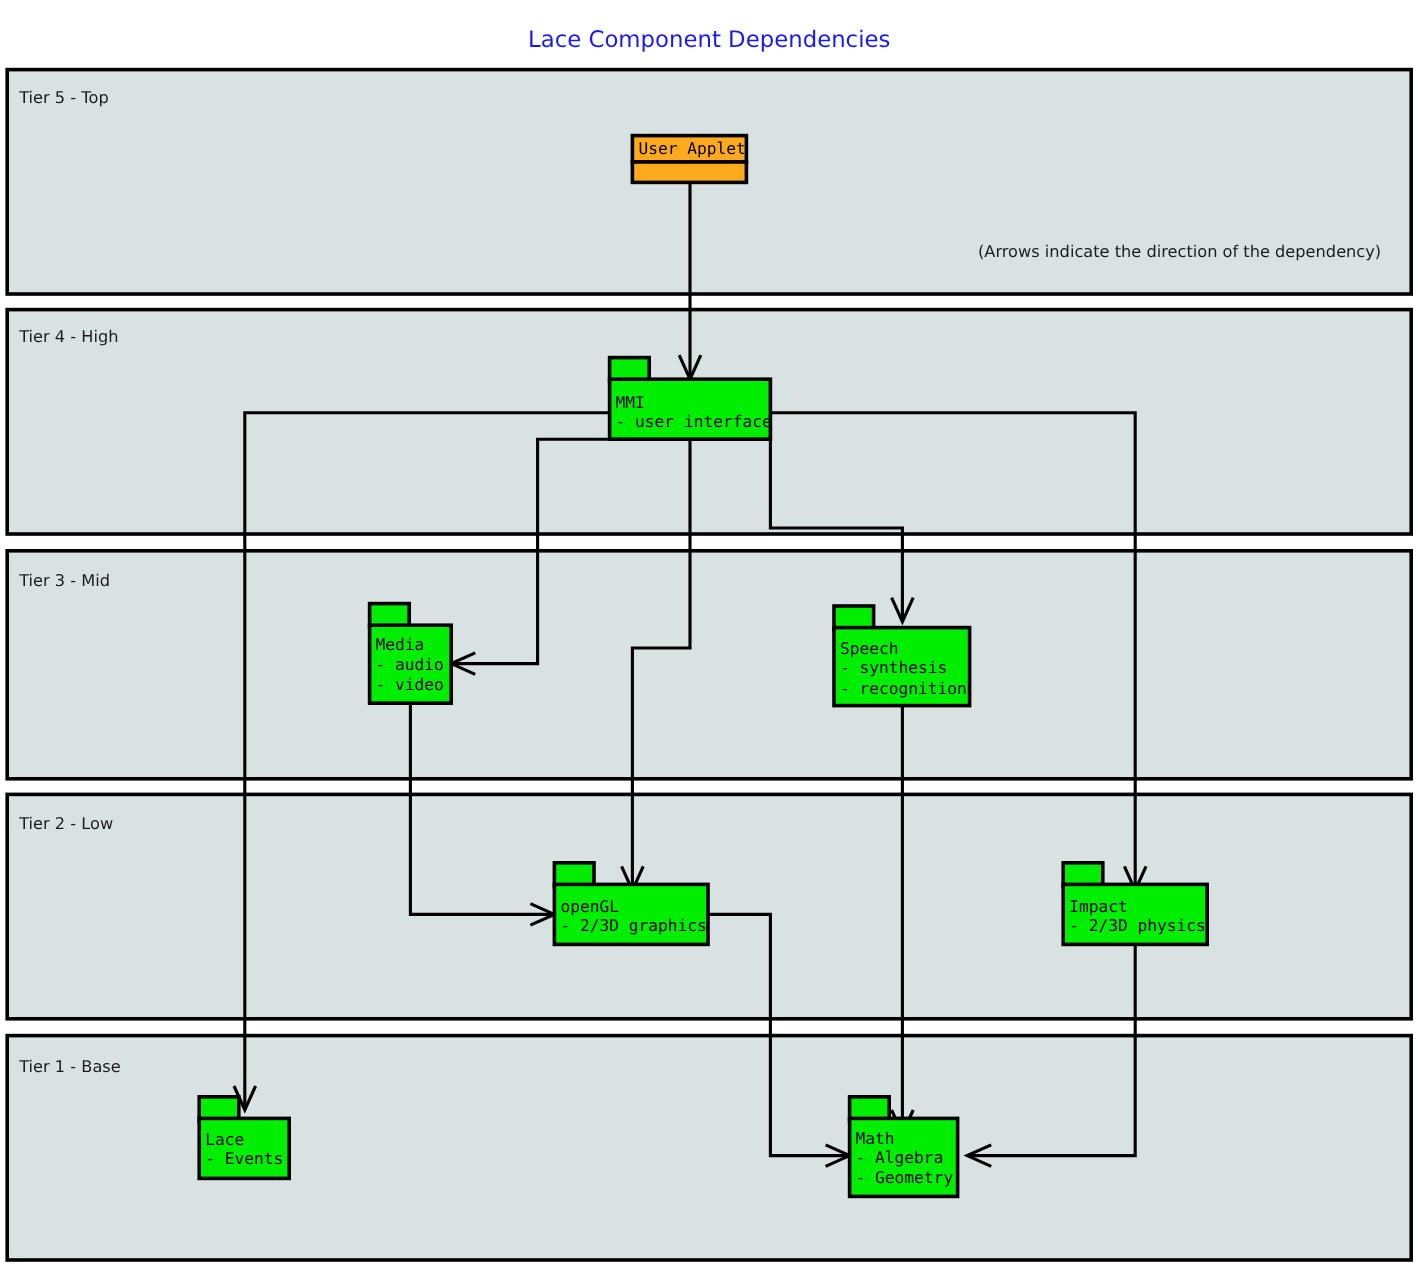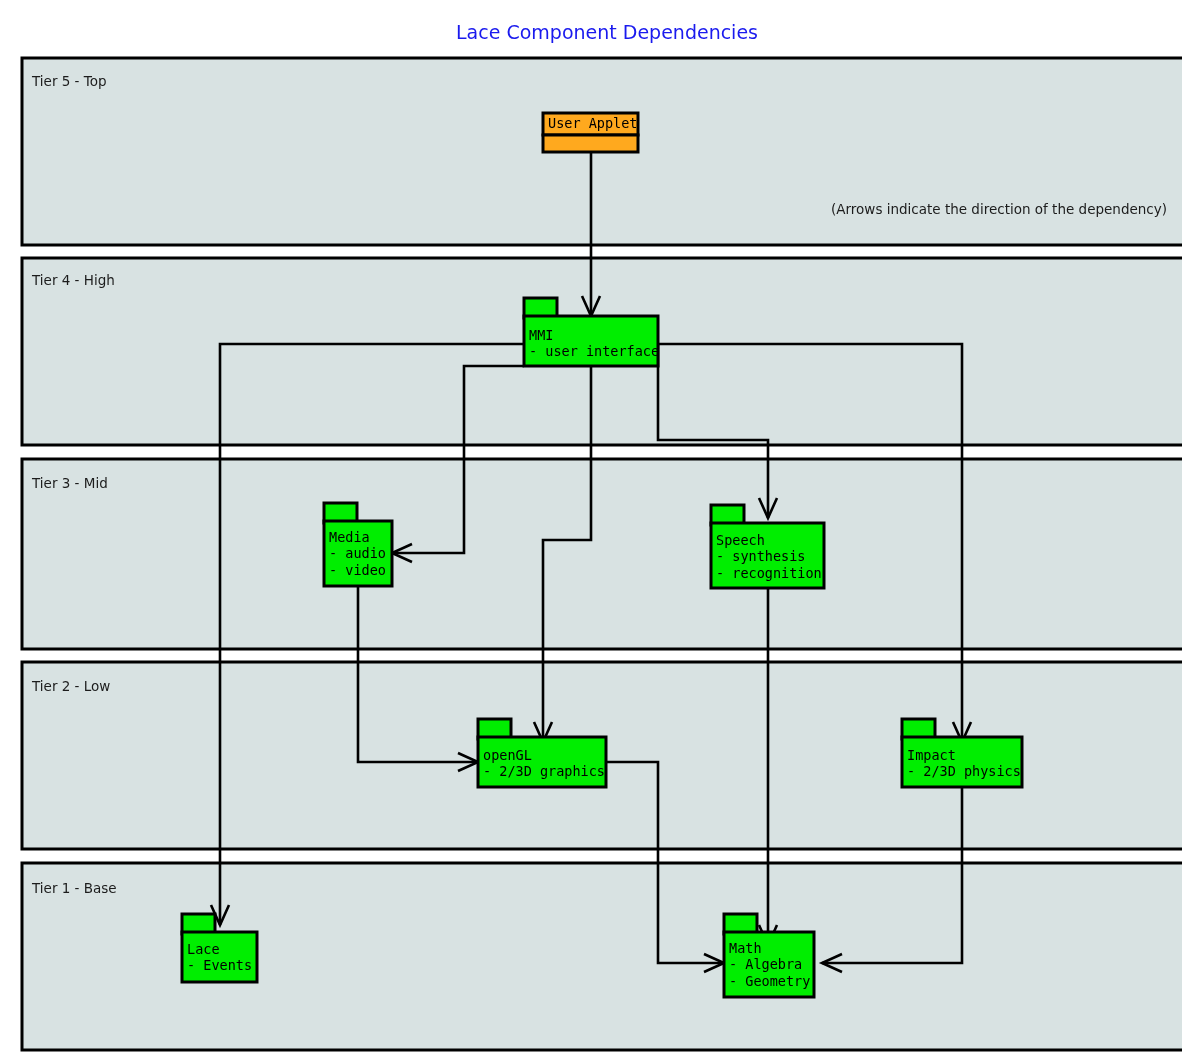--- a/index.html
+++ b/index.html
@@ -10,21 +10,20 @@
   body {
     width: 1182px;
     height: 1056px;
     font-family: "DejaVu Sans", "Liberation Sans", sans-serif;
     overflow: hidden;
   }
   #diagram-root {
     position: relative;
     width: 977px;
     height: 1056px;
-    margin-left: 16px;
   }
   svg.diagram {
     display: block;
     width: 1182px;
     height: 1056px;
   }
   .diagram-title {
     font-family: "DejaVu Sans", "Liberation Sans", sans-serif;
     font-size: 19px;
     fill: #1a1aee;

